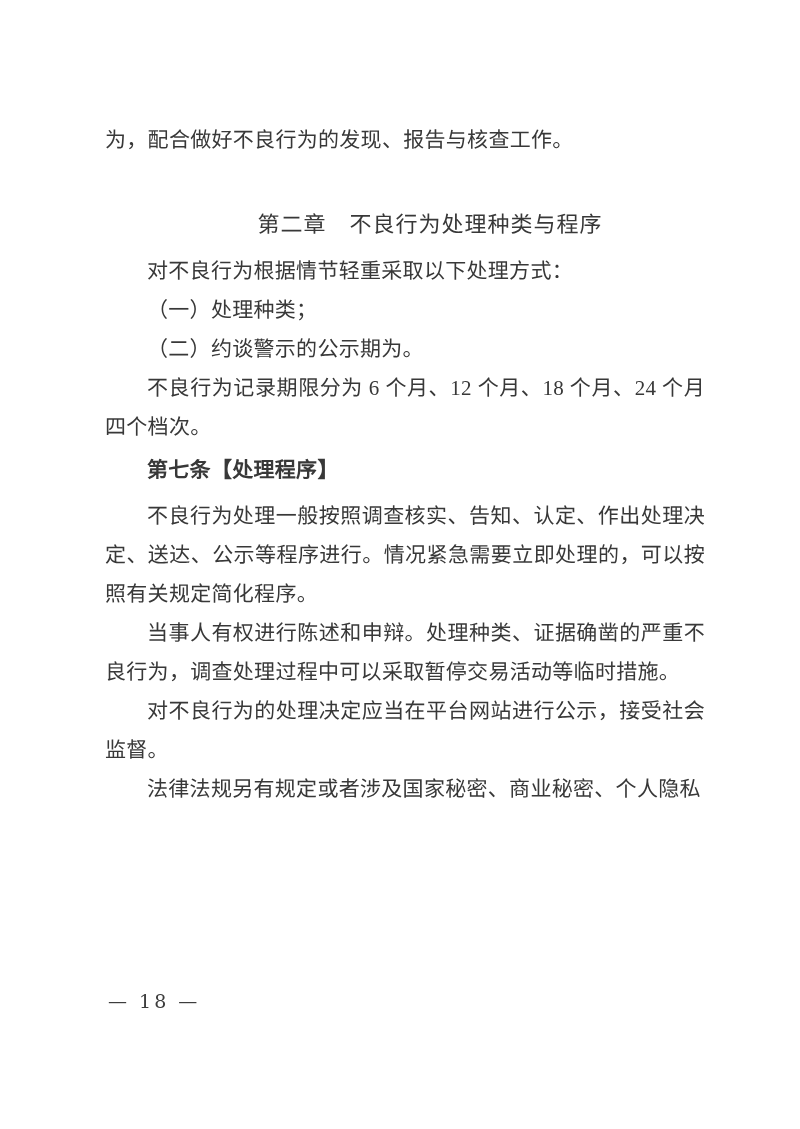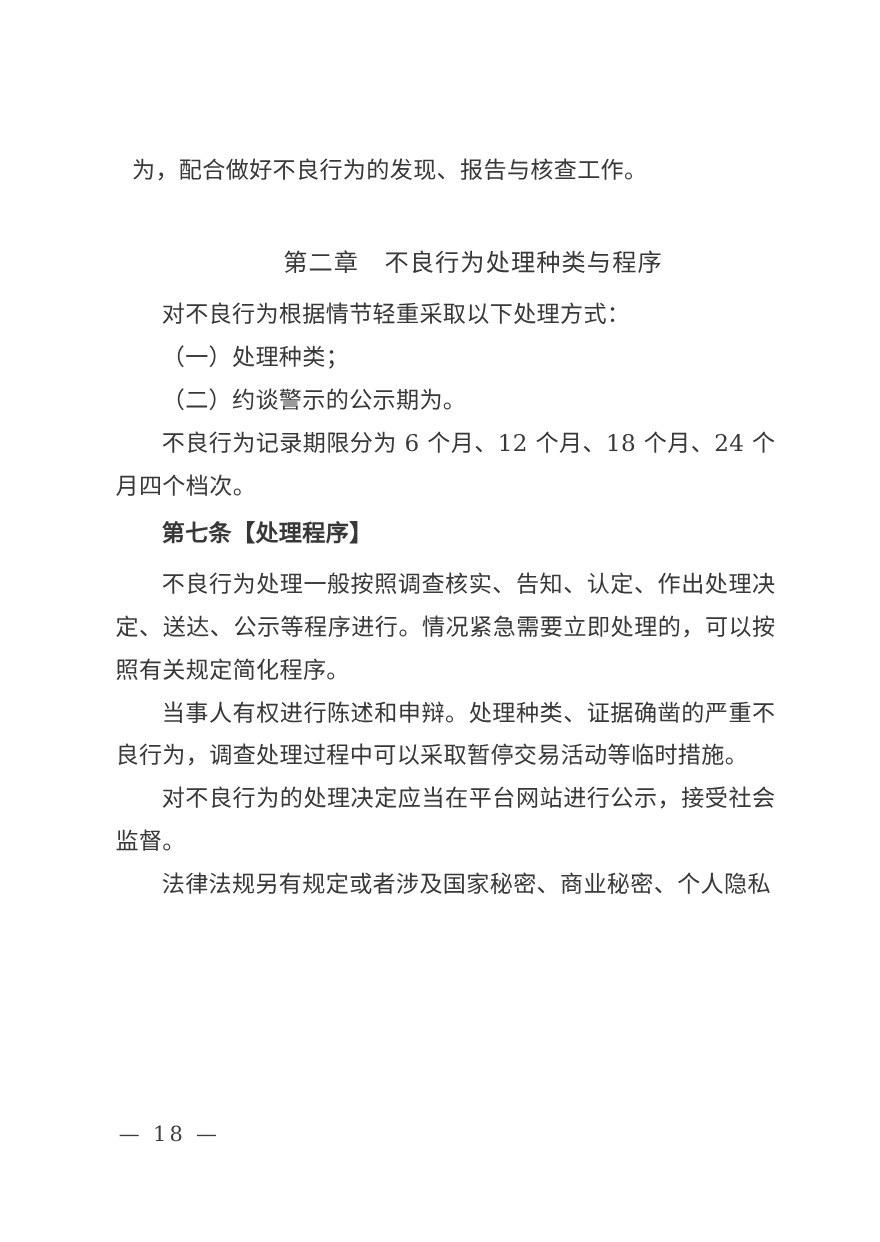--- a/index.html
+++ b/index.html
@@ -22,23 +22,24 @@
     top: 121px;
     width: 600px;
     font-size: 21px;
     line-height: 39px;
     letter-spacing: 0.3px;
     text-align: justify;
   }
   .para {
     margin: 0;
     text-indent: 2em;
+    font-family: Liberation Serif, serif;
   }
   .para-continued {
-    margin: 15px;
+    margin: 0;
     text-indent: 0;
   }
   .chapter-heading {
     margin: 45px 0 8px 0;
     font-size: 22px;
     font-weight: normal;
     text-align: center;
     text-indent: 0;
     transform: translateX(25px);
     letter-spacing: 1px;
@@ -46,21 +47,21 @@
   .article-heading {
     margin: 3px 0 8px 0;
     font-size: 21px;
     font-weight: bold;
     text-indent: 2em;
     text-align: left;
   }
   .page-number {
     position: absolute;
     left: 108px;
-    top: 1020px;
+    top: 990px;
     font-size: 19px;
     letter-spacing: 3px;
     color: #3d3d3d;
   }
 </style>
 </head>
 <body>
 
 <div class="page">
   <div class="content">

